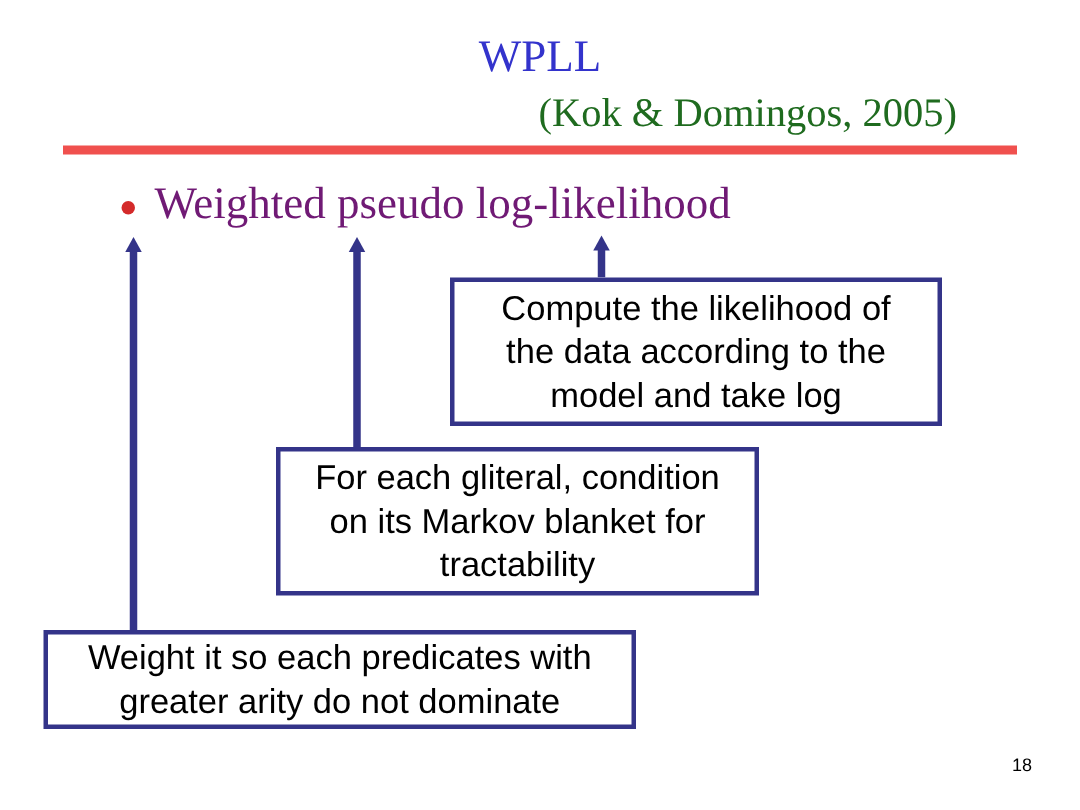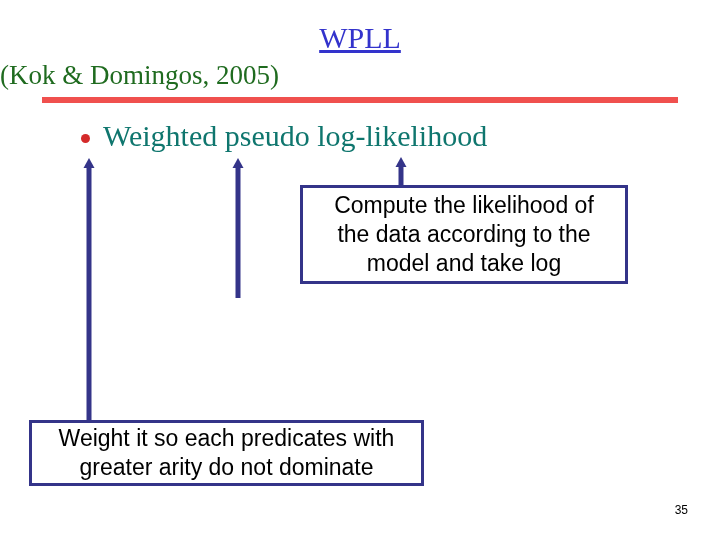--- a/index.html
+++ b/index.html
@@ -16,28 +16,27 @@
     top: 20px;
     left: 0;
     width: 720px;
     text-align: center;
     font-family: "Liberation Serif", serif;
     font-size: 30px;
     line-height: 36px;
     font-weight: normal;
     color: #3333cc;
     margin: 0;
-    text-decoration: underline;
   }
   .subtitle {
     position: absolute;
     top: 58px;
     left: 0;
     width: 638px;
-    text-align: left;
+    text-align: right;
     font-family: "Liberation Serif", serif;
     font-size: 27px;
     line-height: 34px;
     font-weight: normal;
     color: #1f6b1f;
     margin: 0;
   }
   .rule {
     position: absolute;
     left: 42px;
@@ -55,21 +54,21 @@
     border-radius: 50%;
     background: #d42a2a;
   }
   .bullet-text {
     position: absolute;
     left: 103px;
     top: 117px;
     font-family: "Liberation Serif", serif;
     font-size: 30px;
     line-height: 38px;
-    color: #0f766e;
+    color: #701a75;
     white-space: nowrap;
   }
   .arrows {
     position: absolute;
     left: 0;
     top: 0;
     width: 720px;
     height: 540px;
     pointer-events: none;
   }
@@ -125,18 +124,19 @@
       <polygon points="232.5,168 238,158 243.5,168" stroke="none"></polygon>
     </g>
     <g stroke="#343489" fill="#343489">
       <line x1="401" y1="165" x2="401" y2="185" stroke-width="5"></line>
       <polygon points="395.5,167 401,157 406.5,167" stroke="none"></polygon>
     </g>
   </svg>
 
   <div class="callout callout-1">Compute the likelihood of the data according to the model and take log</div>
 
+  <div class="callout callout-2">For each gliteral, condition on its Markov blanket for tractability</div>
 
   <div class="callout callout-3">Weight it so each predicates with greater arity do not dominate</div>
 
-  <div class="page-number">35</div>
+  <div class="page-number">18</div>
 
 </div>
 
 </body></html>

